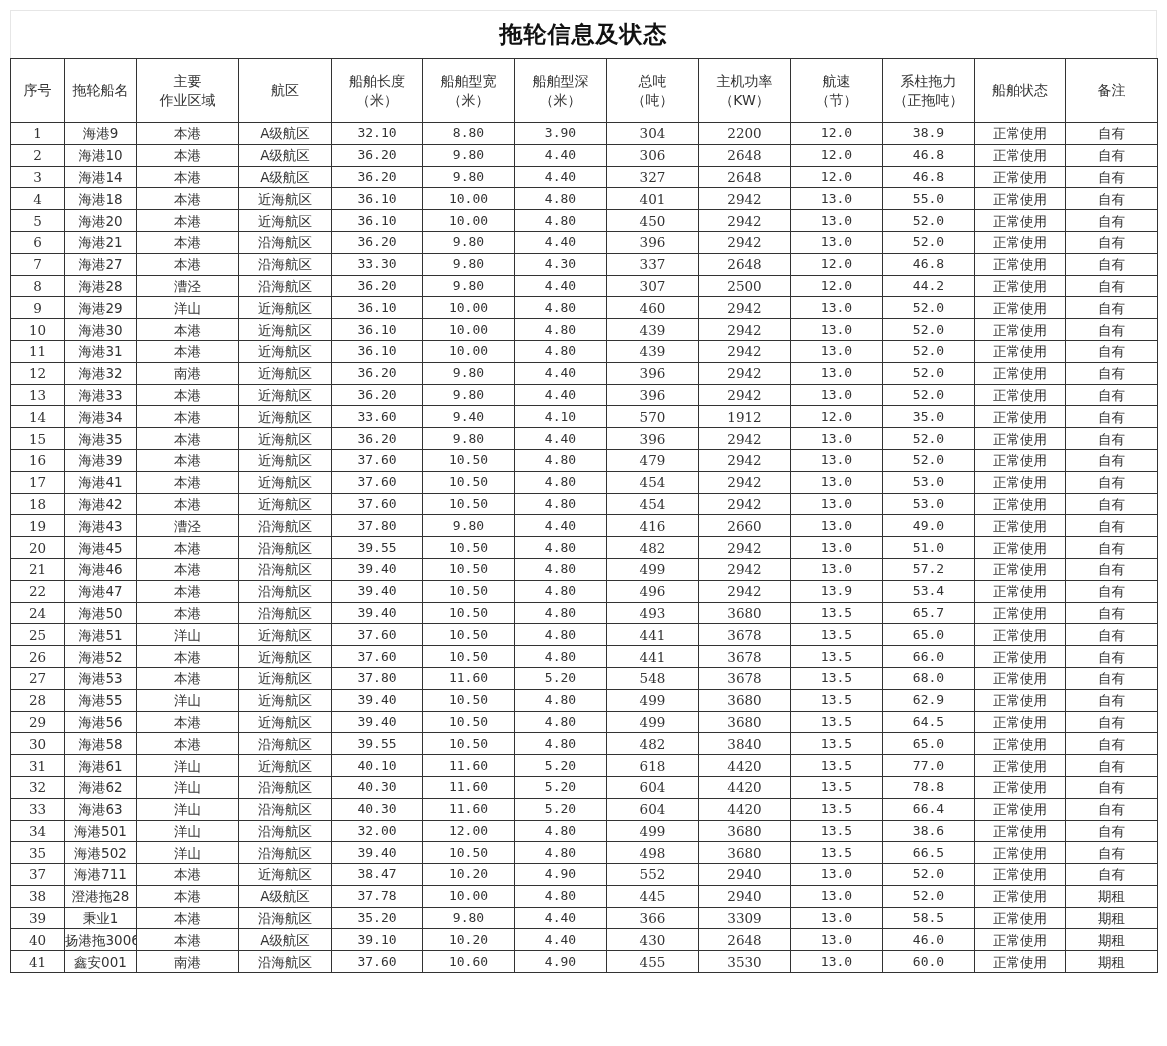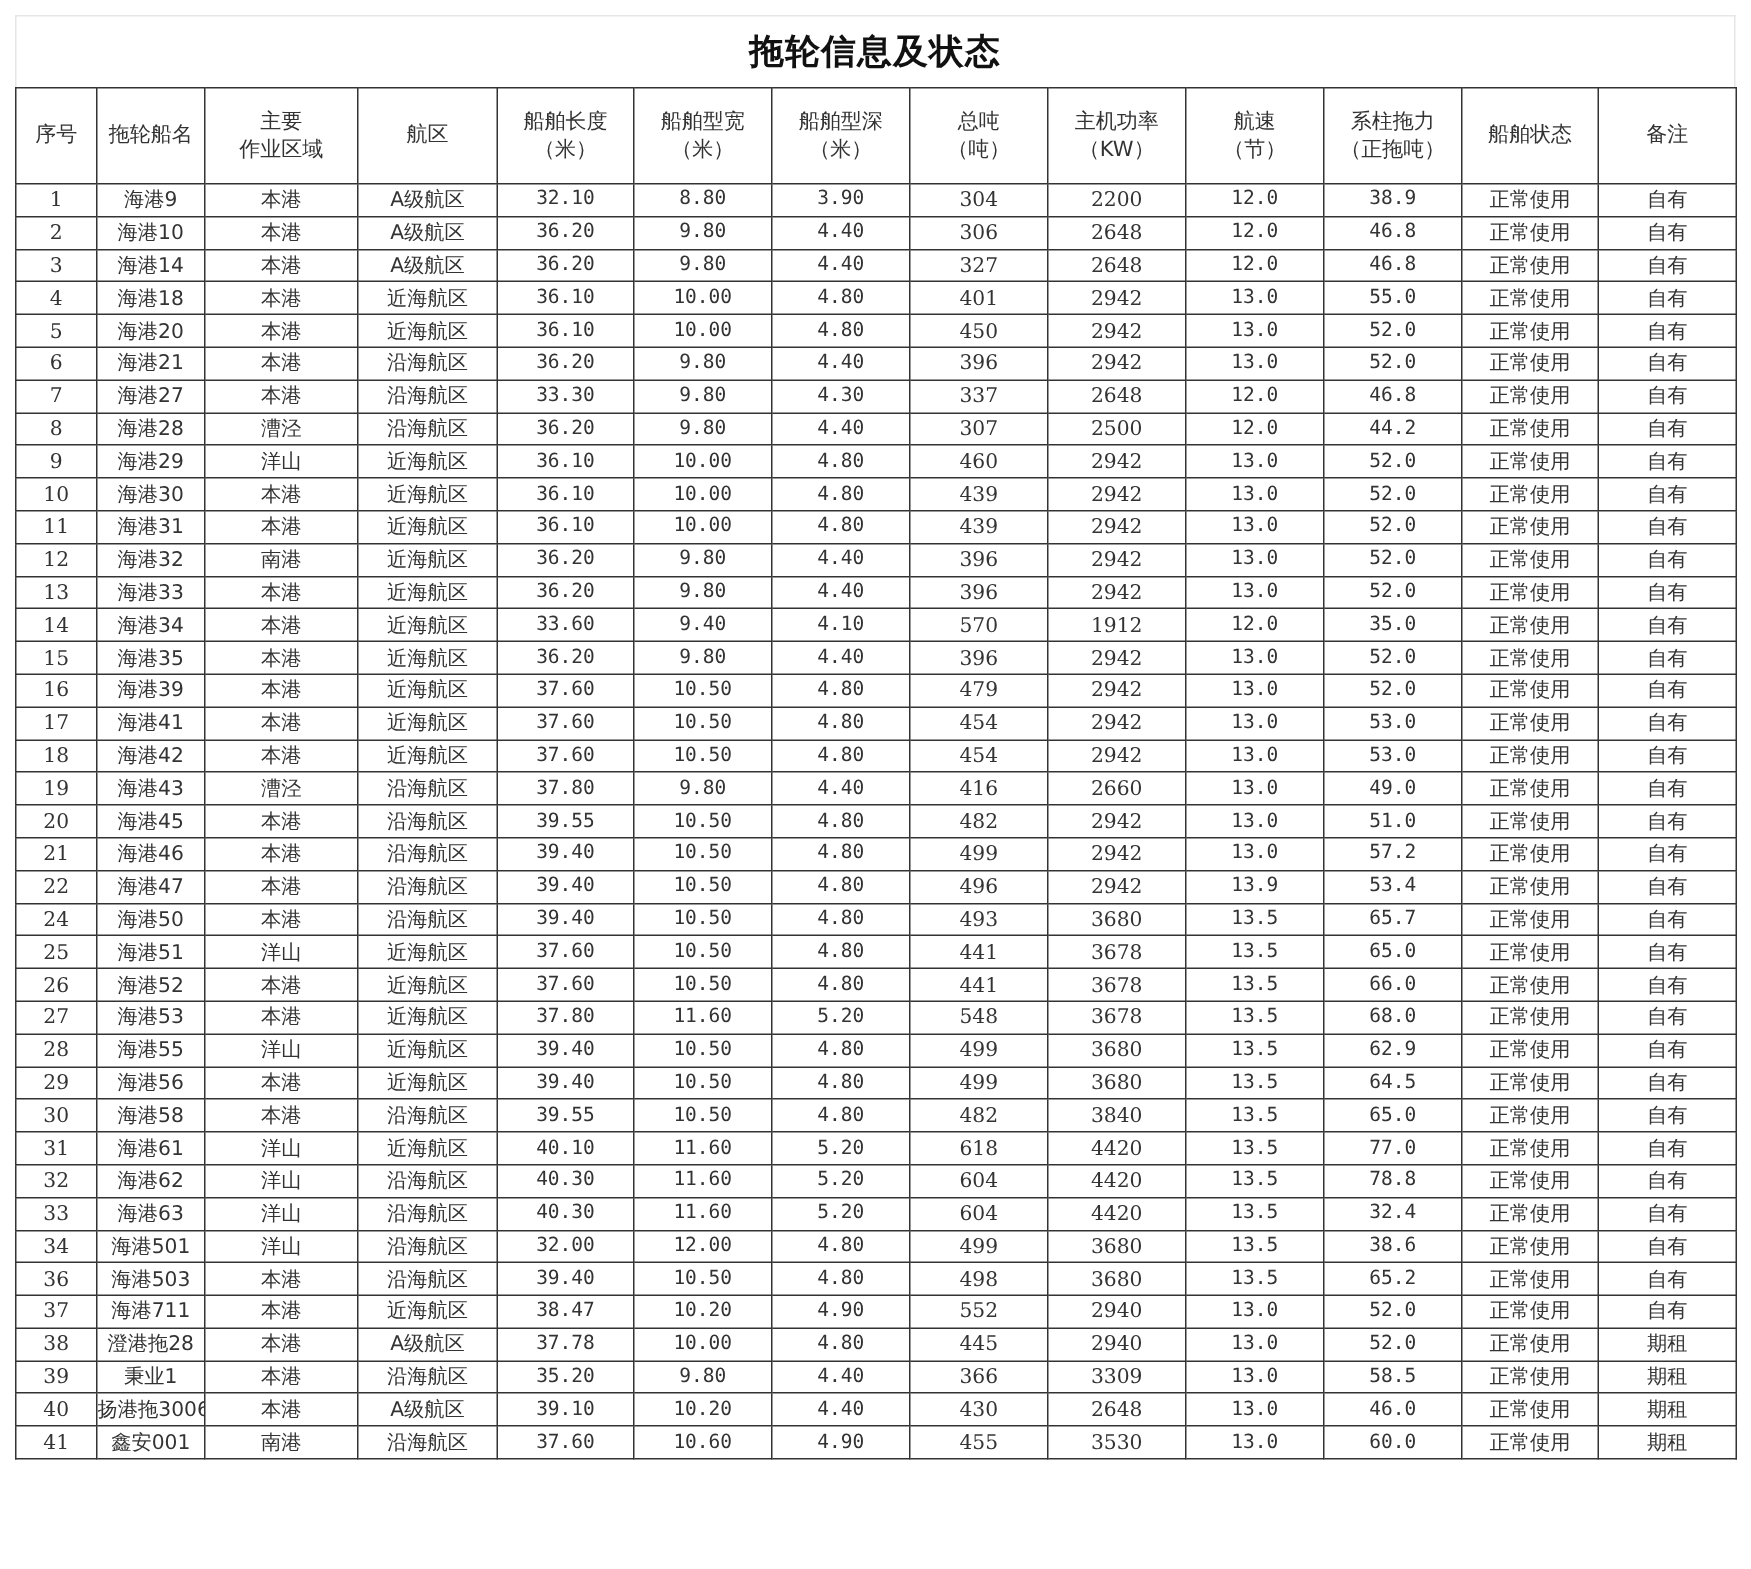--- a/index.html
+++ b/index.html
@@ -562,51 +562,51 @@
           <td class="num">33</td>
           <td class="cjk">海港63</td>
           <td class="cjk">洋山</td>
           <td class="cjk">沿海航区</td>
           <td class="mono">40.30</td>
           <td class="mono">11.60</td>
           <td class="mono">5.20</td>
           <td class="num">604</td>
           <td class="num">4420</td>
           <td class="mono">13.5</td>
-          <td class="mono">32.4</td>
+          <td class="mono">66.4</td>
           <td class="cjk">正常使用</td>
           <td class="cjk">自有</td>
         </tr>
         <tr>
           <td class="num">34</td>
           <td class="cjk">海港501</td>
           <td class="cjk">洋山</td>
           <td class="cjk">沿海航区</td>
           <td class="mono">32.00</td>
           <td class="mono">12.00</td>
           <td class="mono">4.80</td>
           <td class="num">499</td>
           <td class="num">3680</td>
           <td class="mono">13.5</td>
           <td class="mono">38.6</td>
           <td class="cjk">正常使用</td>
           <td class="cjk">自有</td>
         </tr>
         <tr>
-          <td class="num">36</td>
-          <td class="cjk">海港503</td>
-          <td class="cjk">本港</td>
+          <td class="num">35</td>
+          <td class="cjk">海港502</td>
+          <td class="cjk">洋山</td>
           <td class="cjk">沿海航区</td>
           <td class="mono">39.40</td>
           <td class="mono">10.50</td>
           <td class="mono">4.80</td>
           <td class="num">498</td>
           <td class="num">3680</td>
           <td class="mono">13.5</td>
-          <td class="mono">65.2</td>
+          <td class="mono">66.5</td>
           <td class="cjk">正常使用</td>
           <td class="cjk">自有</td>
         </tr>
         <tr>
           <td class="num">37</td>
           <td class="cjk">海港711</td>
           <td class="cjk">本港</td>
           <td class="cjk">近海航区</td>
           <td class="mono">38.47</td>
           <td class="mono">10.20</td>

